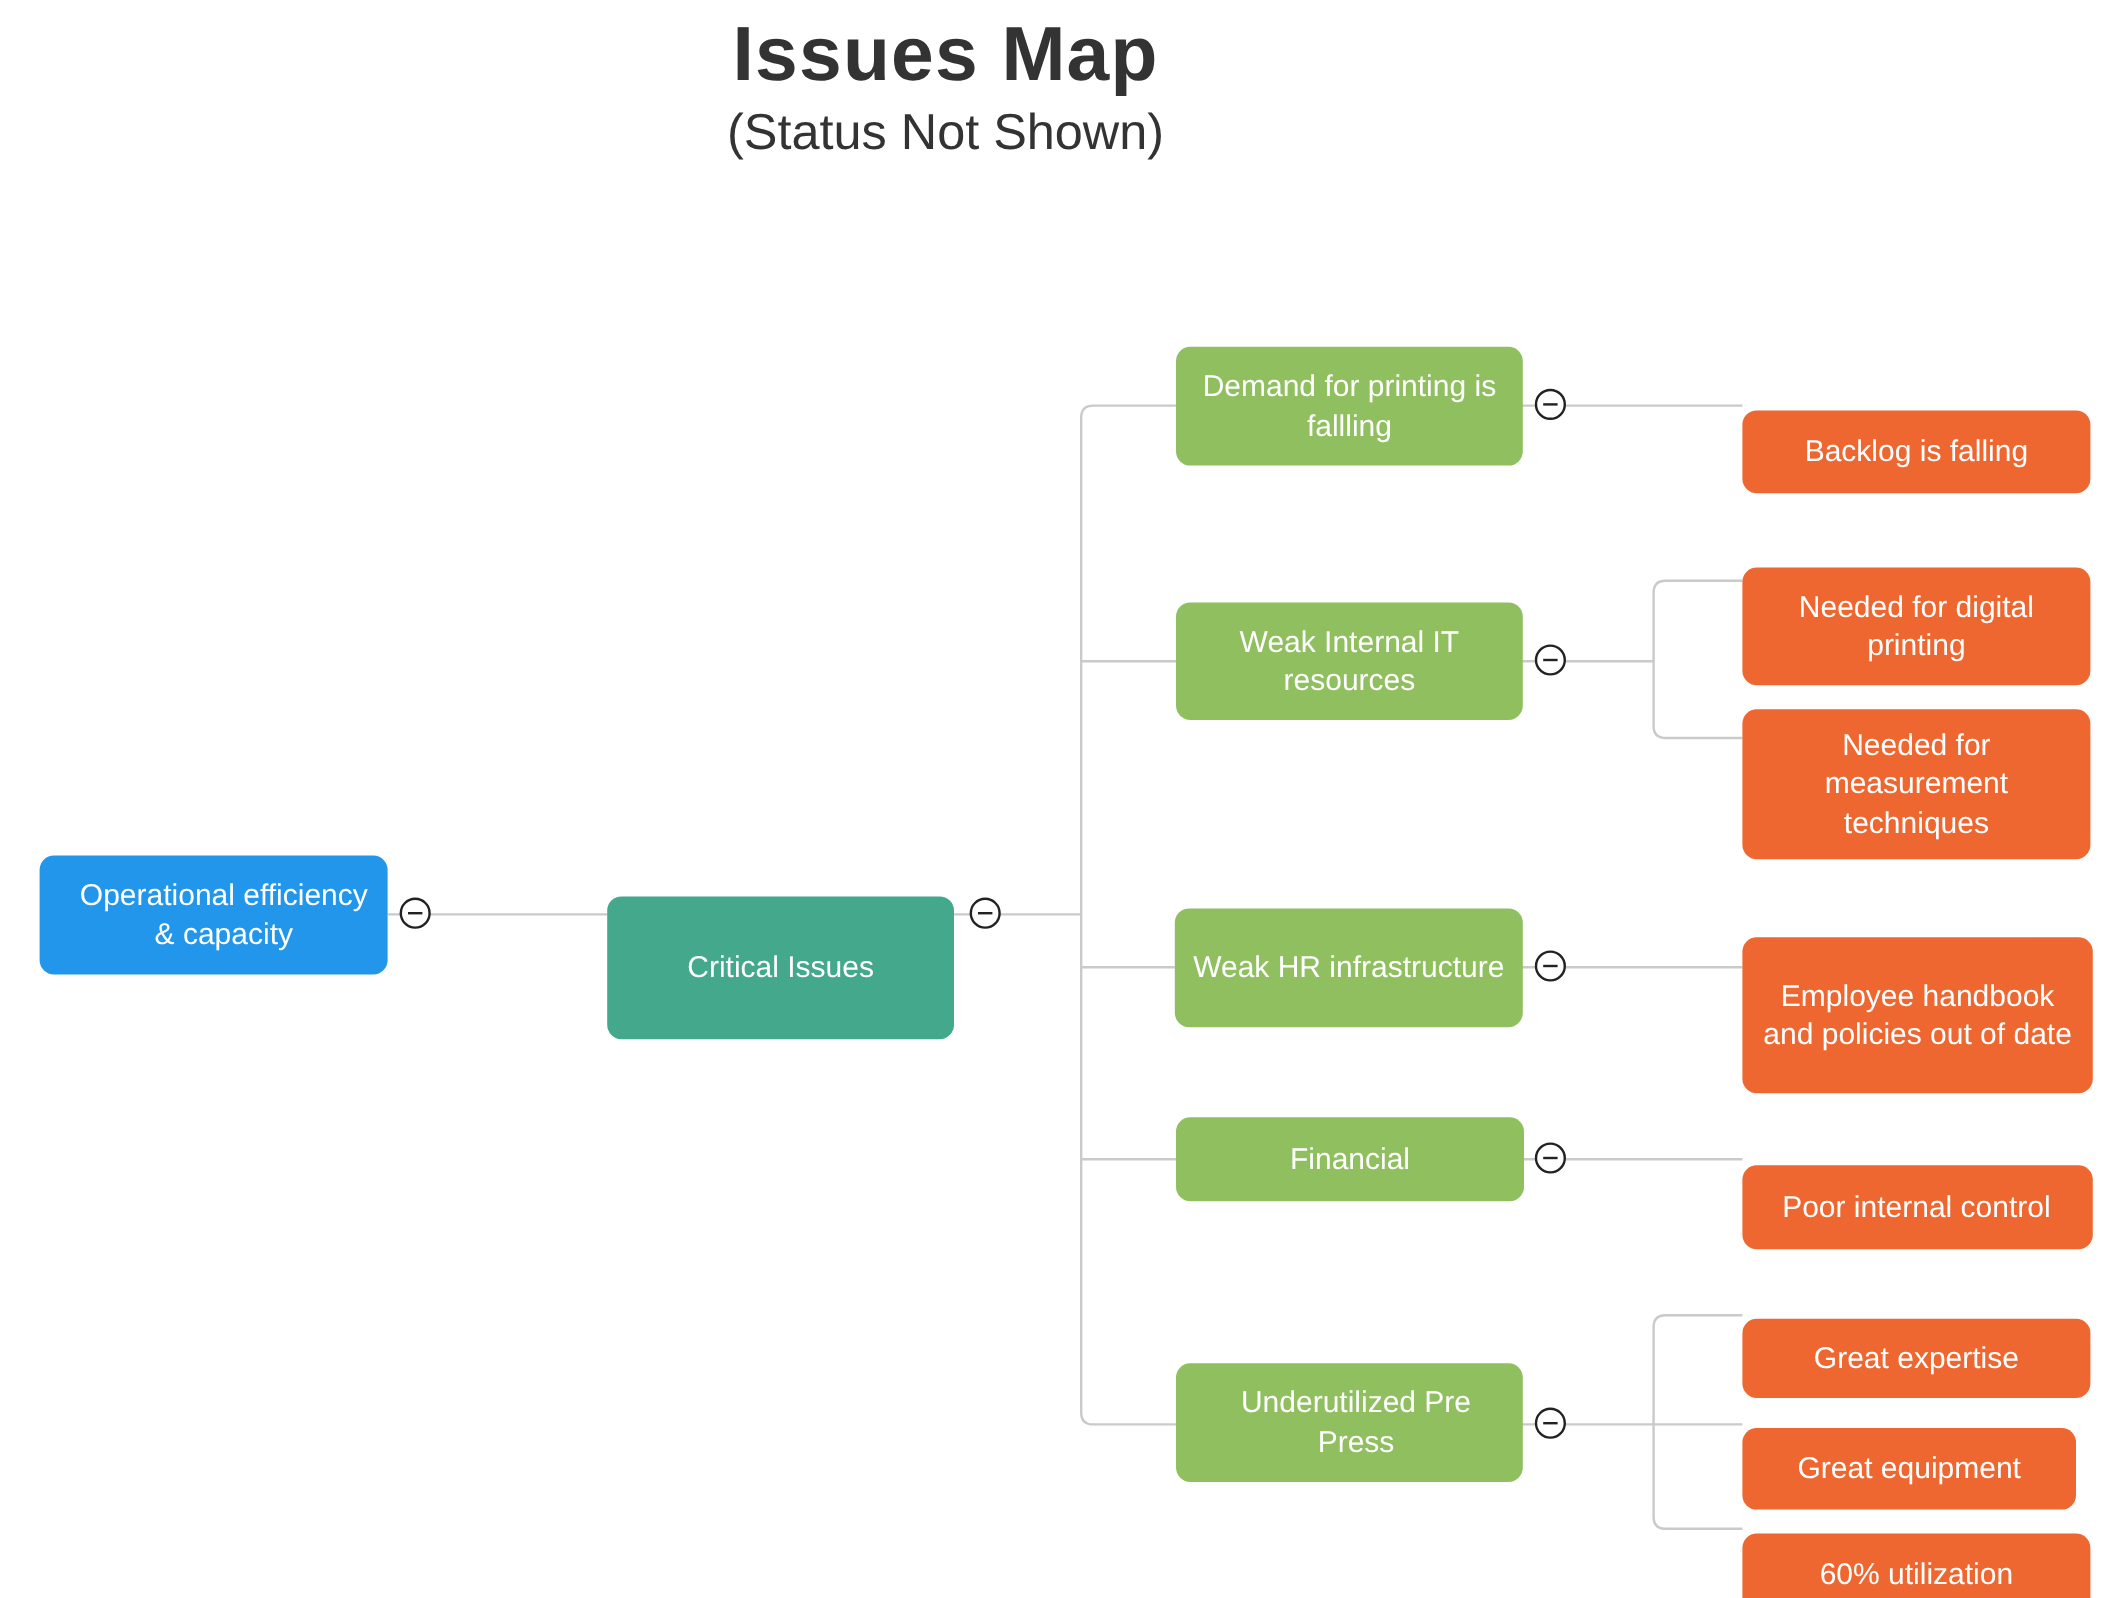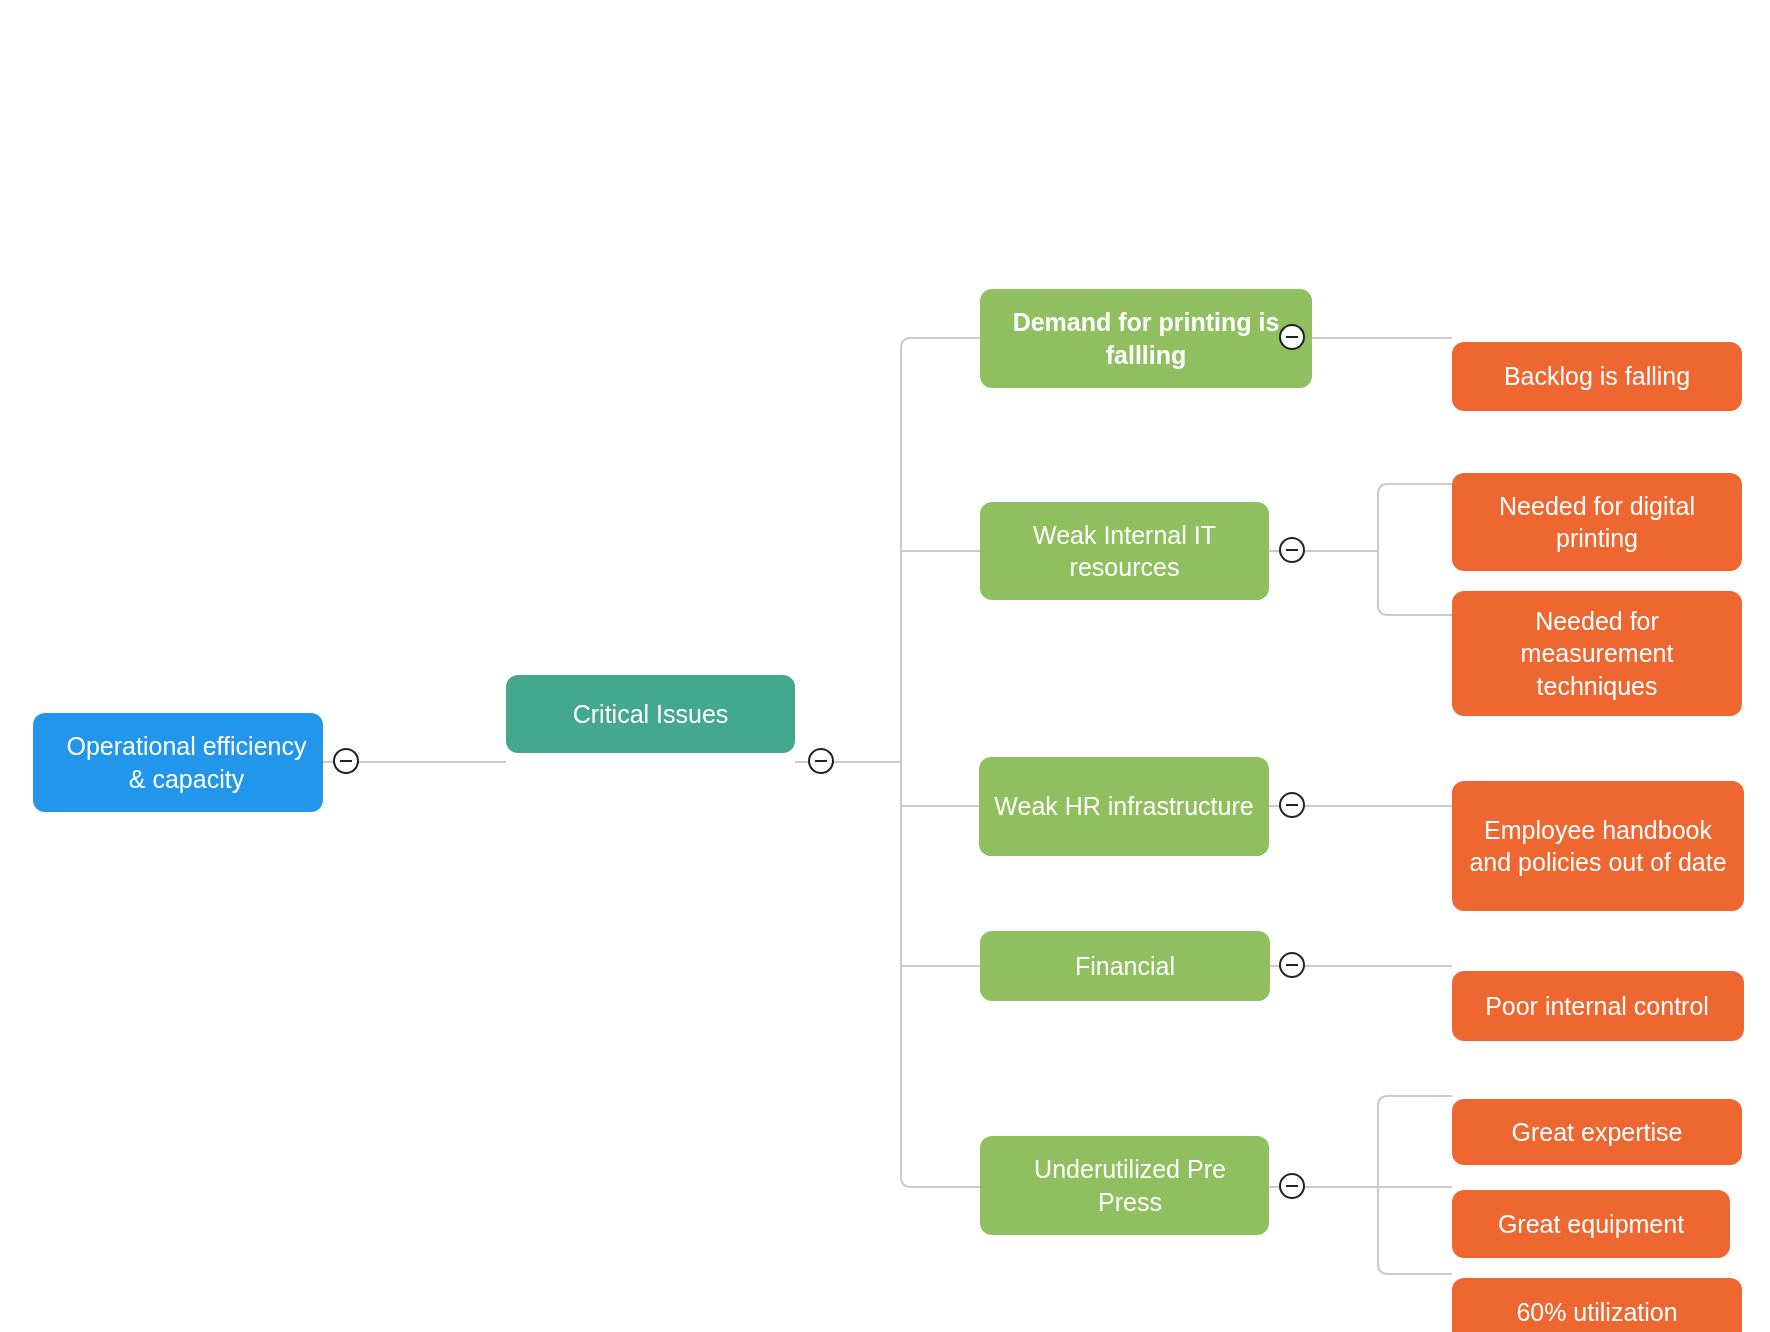--- a/index.html
+++ b/index.html
@@ -38,41 +38,45 @@
     display:flex; align-items:center; justify-content:center;
     cursor:pointer;
   }
   .collapse .minus-bar { width:12px; height:2.5px; background:#222; }
 </style>
 </head>
 <body>
 
 <div class="stage">
 
+  <div class="titles">
+    <div class="title-main">Issues Map</div>
+    <div class="title-sub">(Status Not Shown)</div>
+  </div>
 
   <svg class="connectors" width="1770" height="1332" viewBox="0 0 1770 1332" fill="none" stroke="#C9CACB" stroke-width="2">
     <path d="M323,762 H506"></path>
     <path d="M795,762 H901"></path>
     <path d="M980,338 H911 Q901,338 901,348 V1177 Q901,1187 911,1187 H980"></path>
     <path d="M901,551 H980"></path>
     <path d="M901,806 H979"></path>
     <path d="M901,966 H980"></path>
     <path d="M1268,338 H1452"></path>
     <path d="M1268,551 H1378"></path>
     <path d="M1452,484 H1388 Q1378,484 1378,494 V605 Q1378,615 1388,615 H1452"></path>
     <path d="M1268,806 H1452"></path>
     <path d="M1270,966 H1452"></path>
     <path d="M1268,1187 H1452"></path>
     <path d="M1452,1096 H1388 Q1378,1096 1378,1106 V1264 Q1378,1274 1388,1274 H1452"></path>
   </svg>
 
   <div class="node node-root" style="left:33px; top:713px; width:290px; height:99px;padding-left:31px;">Operational efficiency &amp; capacity</div>
-  <div class="node node-hub" style="left:506px; top:675px; width:289px; height:78px;">Critical Issues</div>
+  <div class="node node-hub" style="left:506px; top:747px; width:289px; height:119px;">Critical Issues</div>
 
-  <div class="node node-branch" style="left:980px; top:289px; width:332px; height:99px;font-weight:bold;">Demand for printing is fallling</div>
+  <div class="node node-branch" style="left:980px; top:289px; width:289px; height:99px;">Demand for printing is fallling</div>
   <div class="node node-branch" style="left:980px; top:502px; width:289px; height:98px;">Weak Internal IT resources</div>
   <div class="node node-branch" style="left:979px; top:757px; width:290px; height:99px;">Weak HR infrastructure</div>
   <div class="node node-branch" style="left:980px; top:931px; width:290px; height:70px;">Financial</div>
   <div class="node node-branch" style="left:980px; top:1136px; width:289px; height:99px;padding-left:25px;">Underutilized Pre Press</div>
 
   <div class="node node-leaf" style="left:1452px; top:304px; width:290px; height:69px;">Backlog is falling</div>
   <div class="node node-leaf" style="left:1452px; top:553px; width:290px; height:125px;">Needed for measurement techniques</div>
   <div class="node node-leaf" style="left:1452px; top:435px; width:290px; height:98px;">Needed for digital printing</div>
   <div class="node node-leaf" style="left:1452px; top:743px; width:292px; height:130px;">Employee handbook and policies out of date</div>
   <div class="node node-leaf" style="left:1452px; top:933px; width:292px; height:70px;padding-left:12px;">Poor internal control</div>

